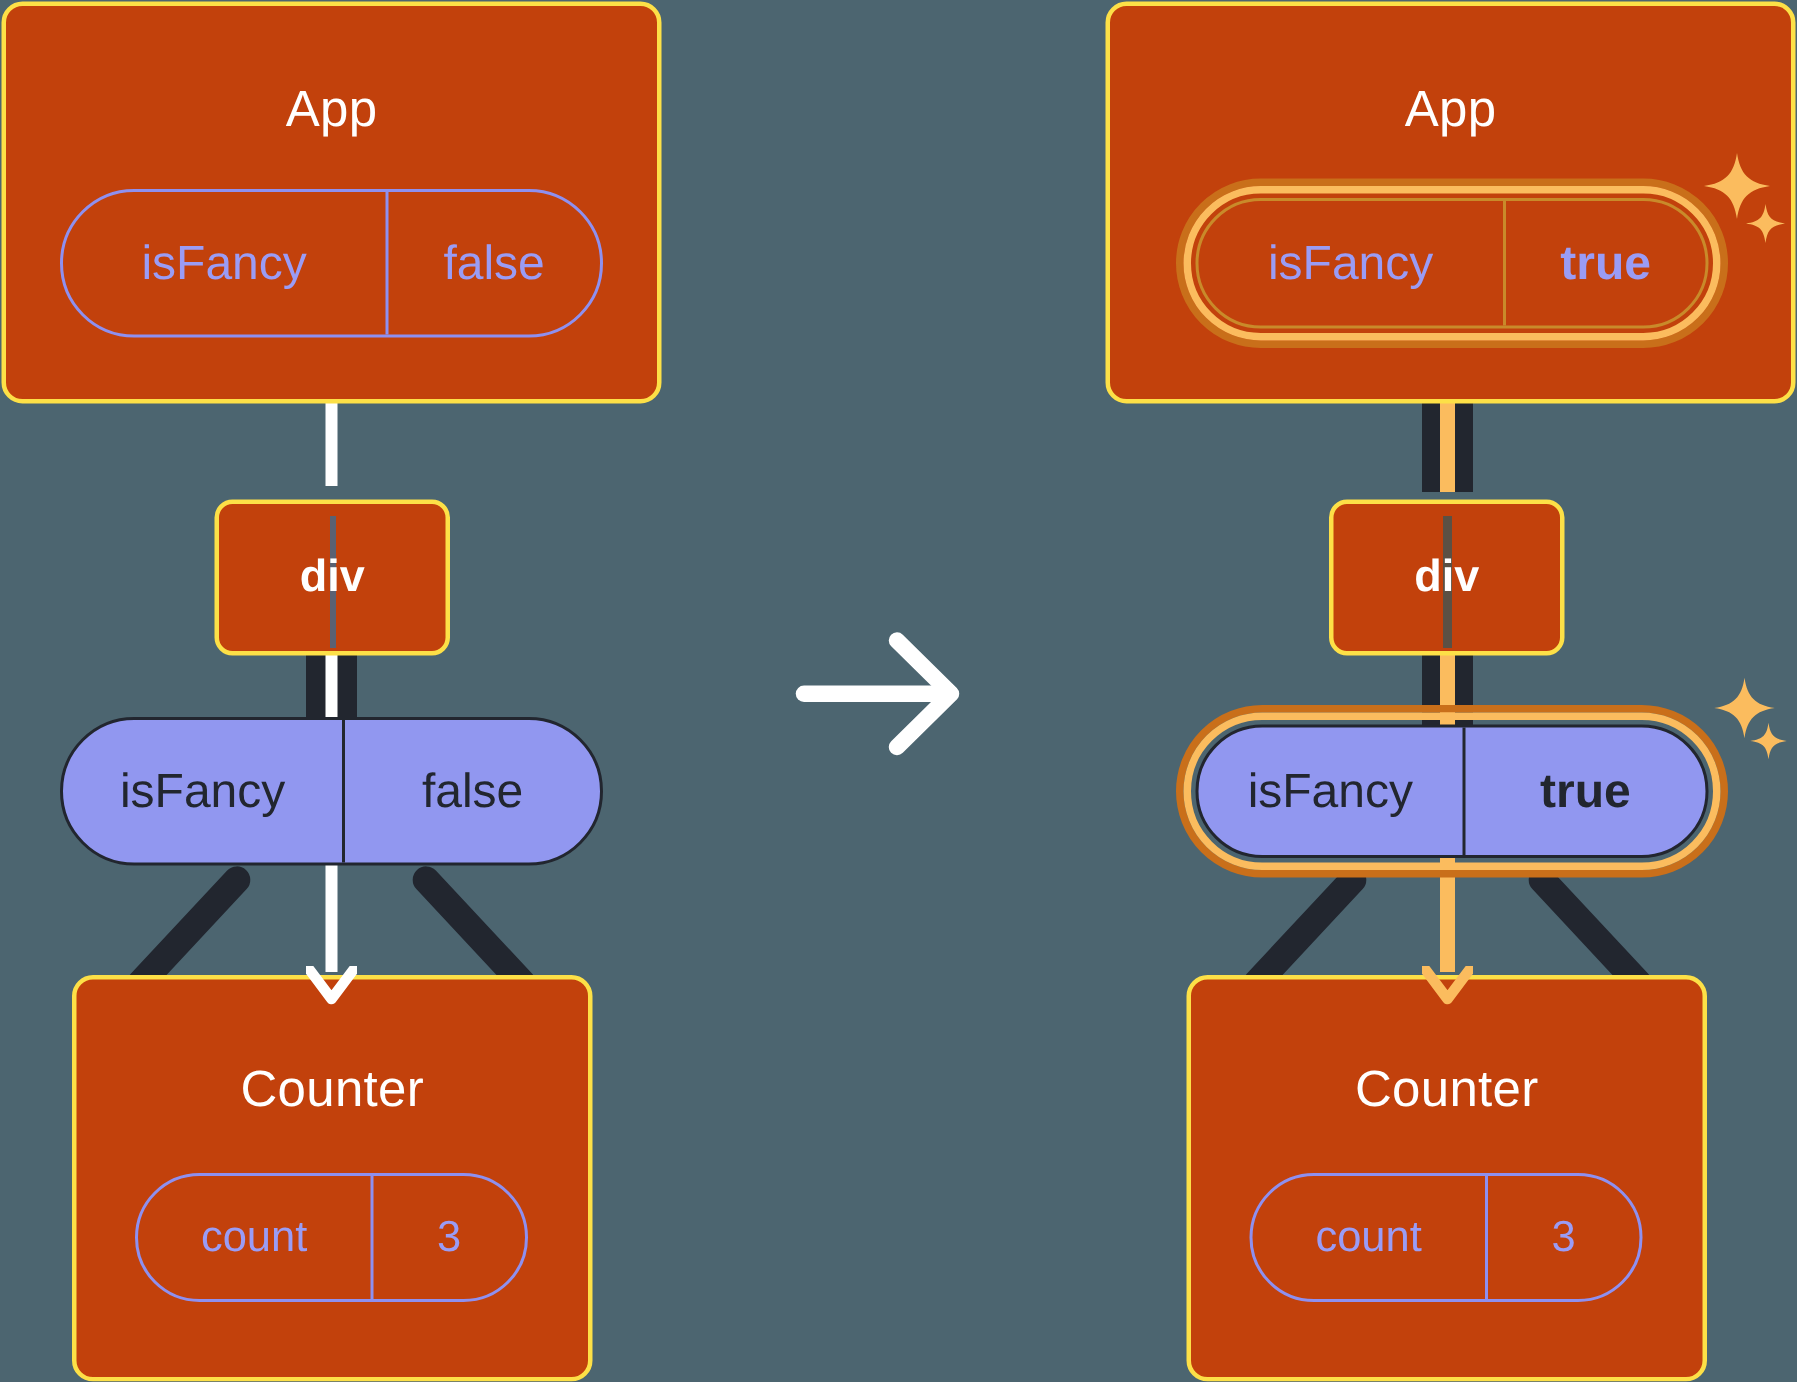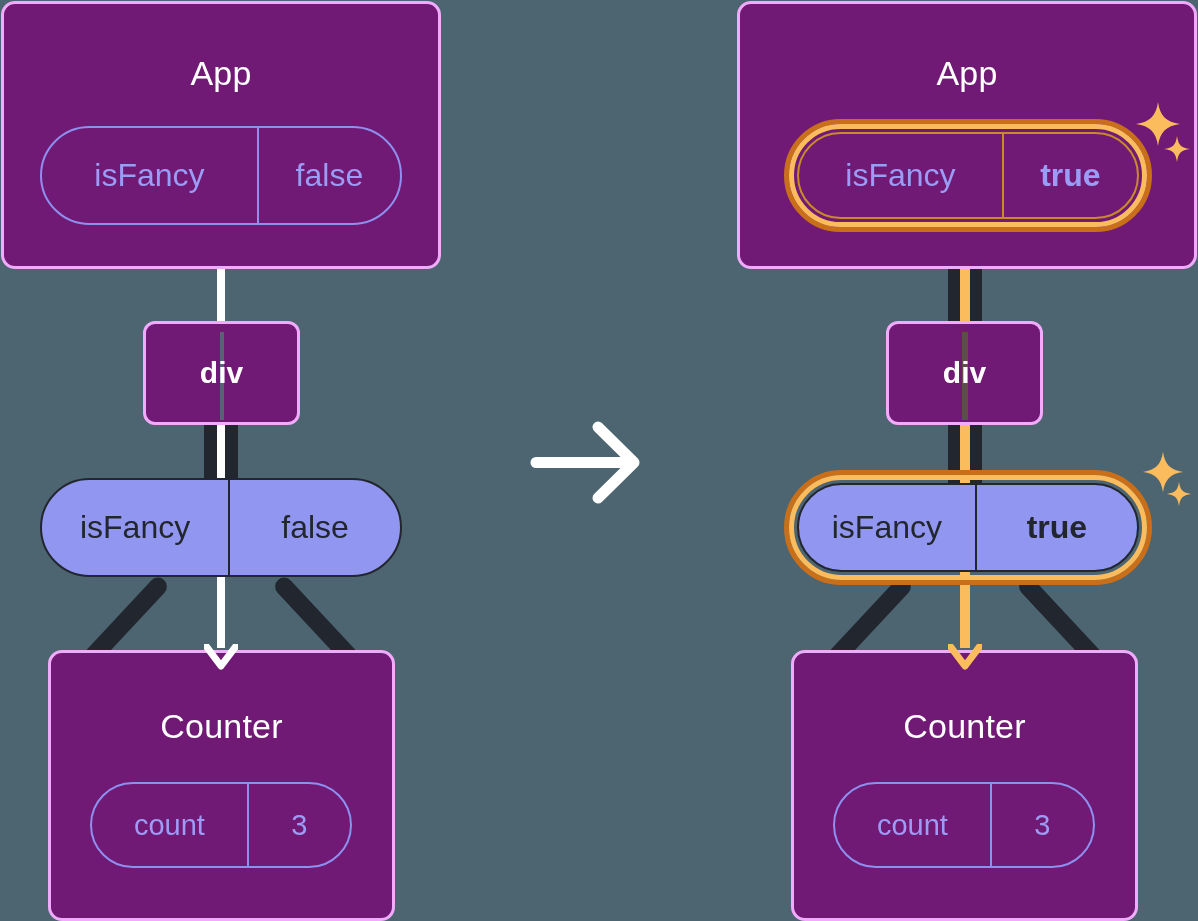--- a/index.html
+++ b/index.html
@@ -8,38 +8,38 @@
     background:#4c6570;
     font-family:"Liberation Sans","DejaVu Sans",sans-serif;
     overflow:hidden;
     position:relative;
   }
   .stage{position:absolute;inset:0;}
 
   
   .box{
     position:absolute;
-    background:#701a75;
-    border:3px solid #f0abfc;
+    background:#c2410c;
+    border:3px solid #fde047;
     border-radius:14px;
     box-sizing:border-box;
     z-index:5;
   }
   .box-title{
     position:absolute;
     left:0;right:0;
     text-align:center;
     color:#ffffff;
     font-size:34px;
     font-weight:400;
     letter-spacing:.2px;
   }
   .box-div{
     border-radius:12px;
-    display:flex;align-items:center;justify-content:center;
+    display:flex;align-items:center;justify-content:center;margin-top:12px;
   }
   .box-div .dlabel{
     color:#ffffff;font-size:30px;font-weight:700;position:relative;z-index:3;
   }
 
   
   .pill{
     position:absolute;
     box-sizing:border-box;
     display:flex;

